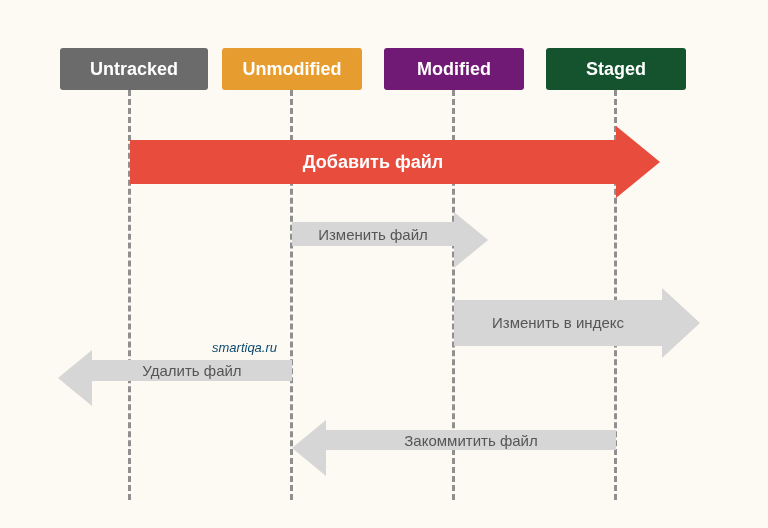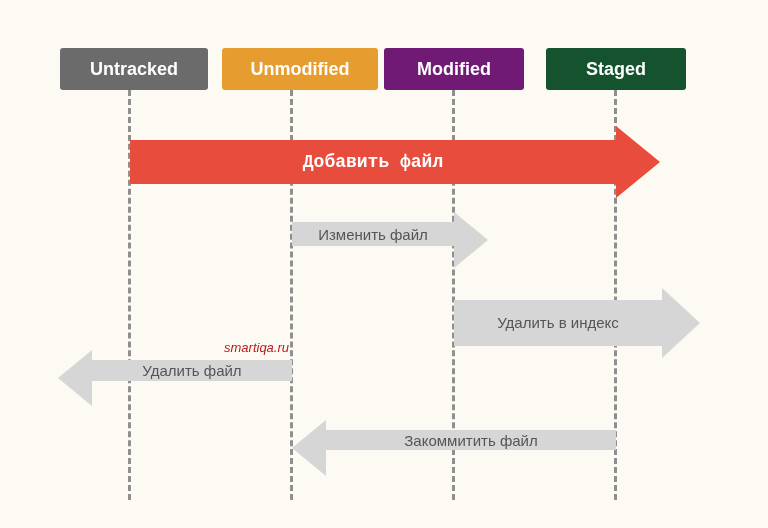--- a/index.html
+++ b/index.html
@@ -33,41 +33,40 @@
   
   .arrow {
     position: absolute;
     background: #d6d6d6;
     display: flex;
     align-items: center;
     justify-content: center;
     font-size: 15px;
     color: #555;
   }
-  .arrow.red { background: #e74c3c; color: #fff; font-weight: bold; font-size: 18px; font-family: Liberation Mono, monospace; }
+  .arrow.red { background: #e74c3c; color: #fff; font-weight: bold; font-size: 18px; }
   .arrowhead {
     position: absolute;
     width: 0;
     height: 0;
   }
   .watermark {
     position: absolute;
-    color: #b91c1c;
+    color: #0c4a6e;
     font-size: 13px;
     font-style: italic;
-    margin-left: 12px;
   }
 </style>
 </head>
 <body>
 
 <div class="stage" style="left:60px; width:148px; background:#6b6b6b">
   <span>Untracked</span>
 </div>
-<div class="stage" style="left:222px; width:156px; background:#e69c2e">
+<div class="stage" style="left:222px; width:140px; background:#e69c2e">
   <span>Unmodified</span>
 </div>
 <div class="stage" style="left:384px; width:140px; background:#701a75">
   <span>Modified</span>
 </div>
 <div class="stage" style="left:546px; width:140px; background:#14532d">
   <span>Staged</span>
 </div>
 
 <div class="dashed" style="left:128px"></div>
@@ -79,21 +78,21 @@
   <span>Добавить файл</span>
 </div>
 <div class="arrowhead" style="left:616px; top:126px; border-top:36px solid transparent; border-bottom:36px solid transparent; border-left:44px solid #e74c3c"></div>
 
 <div class="arrow" style="left:292px; top:222px; width:162px; height:24px">
   <span>Изменить файл</span>
 </div>
 <div class="arrowhead" style="left:454px; top:212px; border-top:28px solid transparent; border-bottom:28px solid transparent; border-left:34px solid #d6d6d6"></div>
 
 <div class="arrow" style="left:454px; top:300px; width:208px; height:46px; text-align:center; line-height:1.2">
-  <span>Удалить в индекс</span>
+  <span>Изменить в индекс</span>
 </div>
 <div class="arrowhead" style="left:662px; top:288px; border-top:35px solid transparent; border-bottom:35px solid transparent; border-left:38px solid #d6d6d6"></div>
 
 <div class="arrow" style="left:92px; top:360px; width:200px; height:21px">
   <span>Удалить файл</span>
 </div>
 <div class="arrowhead" style="left:58px; top:350px; border-top:28px solid transparent; border-bottom:28px solid transparent; border-right:34px solid #d6d6d6"></div>
 
 <div class="arrow" style="left:326px; top:430px; width:290px; height:20px">
   <span>Закоммитить файл</span>

